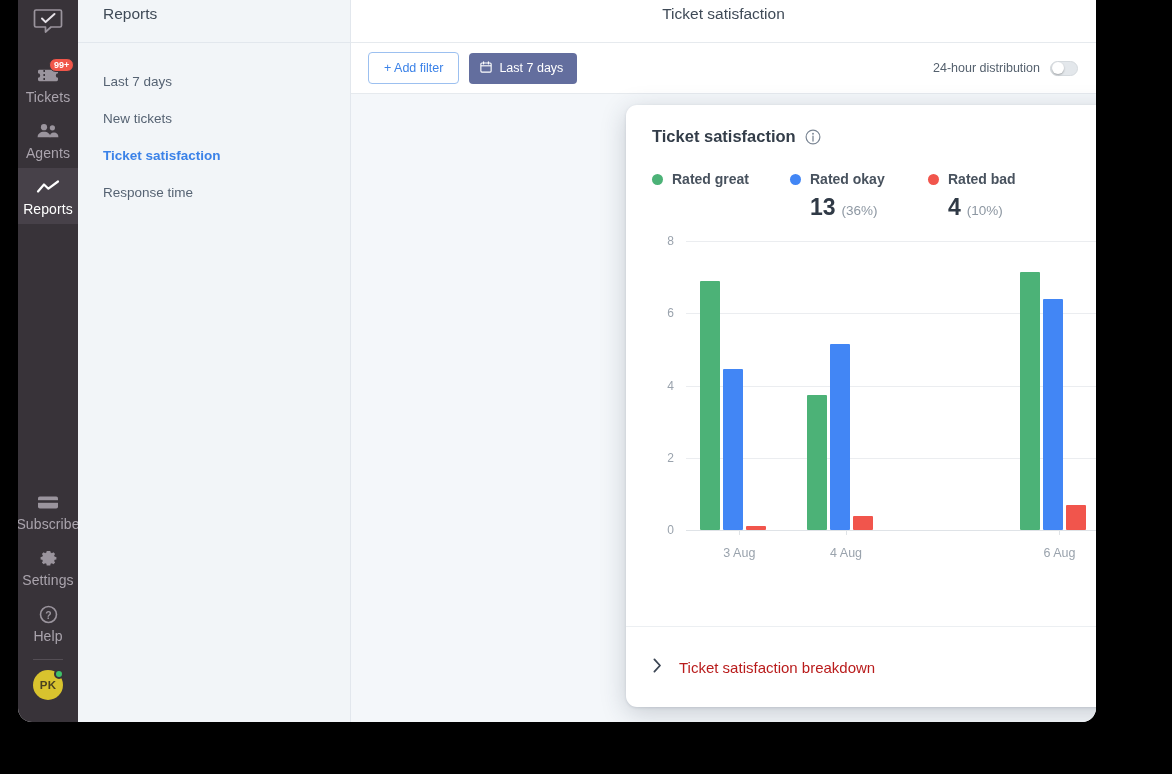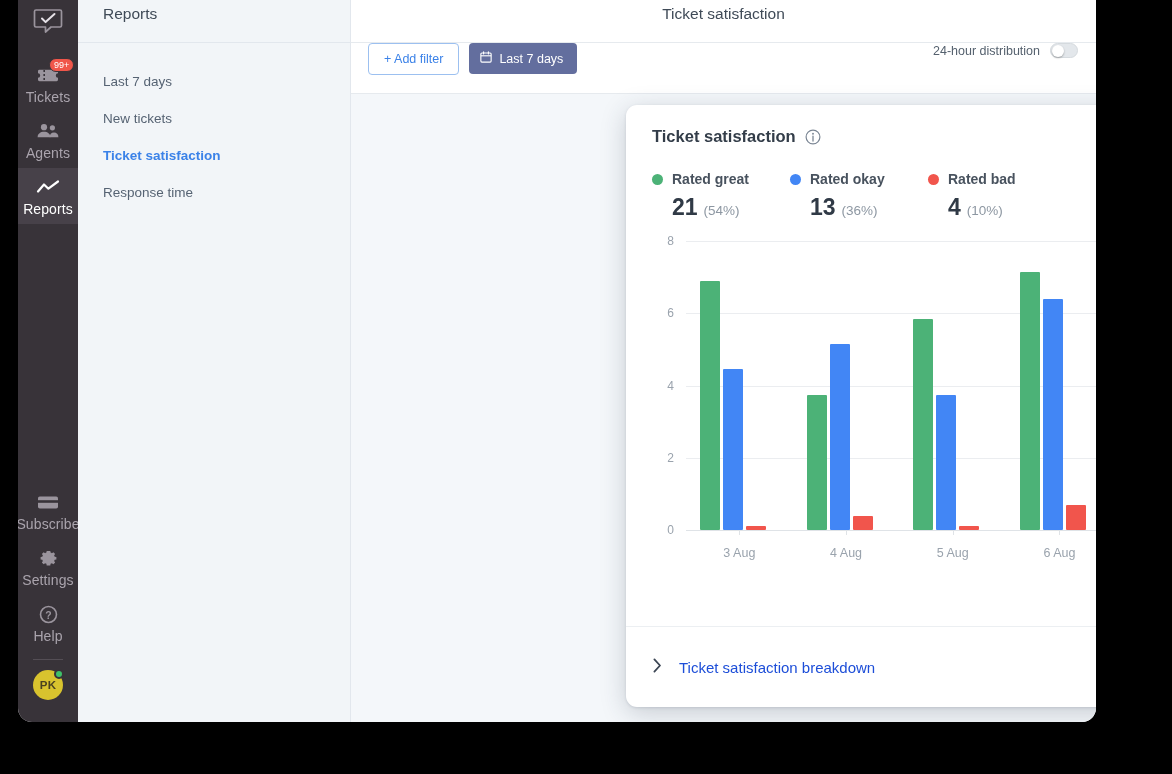--- a/index.html
+++ b/index.html
@@ -64,21 +64,21 @@
     color: #aaa4ad;
     letter-spacing: .1px;
   }
   .rail-item.active .rail-label { color: #ffffff; }
   .badge {
     position: absolute;
     left: 13px; top: -7px;
     background: #f0564a;
     color: #fff;
     font-size: 9px;
-    font-weight: normal;
+    font-weight: bold;
     border-radius: 9px;
     padding: 1.5px 4px 1.5px 4px;
     line-height: 1;
     border: 1.5px solid #383339;
   }
   .rail-spacer { flex: 1; }
   .rail-divider {
     width: 30px; height: 1px;
     background: #544e55;
     margin: 8px 0 10px;
@@ -147,21 +147,21 @@
     align-items: center;
     justify-content: center;
     border-bottom: 1px solid #e6eaee;
   }
   #main-header .t { font-size: 15.5px; color: #3f4a57; }
 
   #toolbar {
     height: 51px;
     background: #ffffff;
     display: flex;
-    align-items: flex-start;
+    align-items: center;
     padding: 0 18px 0 17px;
     border-bottom: 1px solid #e6eaee;
   }
   .btn-addfilter {
     border: 1px solid #9cc0f0;
     color: #3b82e8;
     background: #ffffff;
     font-size: 12.5px;
     border-radius: 4px;
     padding: 8px 15px;
@@ -331,21 +331,21 @@
     display: flex;
     align-items: center;
     padding: 0 25px 0 27px;
   }
   #breakdown-toggle {
     display: flex;
     align-items: center;
     gap: 17px;
     cursor: pointer;
   }
-  #breakdown-label { font-size: 15px; color: #1d4ed8; }
+  #breakdown-label { font-size: 15px; color: #b91c1c; }
 </style>
 </head>
 <body>
 
 <div id="app-window">
 
   <div id="icon-rail">
 
     <div class="rail-logo">
       <svg width="30" height="26" viewBox="0 0 30 26">
@@ -477,24 +477,20 @@
             </svg>
           </span>
         </div>
 
         <div id="legend">
           <div class="legend-col">
             <div class="legend-head">
               <span class="dot" style="background:#4cb277"></span>
               <span class="legend-name">Rated great</span>
             </div>
-            <div class="legend-value">
-              <span class="legend-num">21</span>
-              <span class="legend-pct">(54%)</span>
-            </div>
           </div>
           <div class="legend-col">
             <div class="legend-head">
               <span class="dot" style="background:#4286f5"></span>
               <span class="legend-name">Rated okay</span>
             </div>
             <div class="legend-value">
               <span class="legend-num">13</span>
               <span class="legend-pct">(36%)</span>
             </div>
@@ -534,27 +530,20 @@
                 <div class="tick" style="left: 53.3571px;"></div>
                 <div class="x-label" style="left: 53.3571px;">3 Aug</div>
               </div>
               <div class="group" style="left: 106.714px; width: 106.714px;">
                 <div class="bar" title="Rated great 4 Aug: 3.75" style="left: 14px; width: 20px; height: 135.469px; background: rgb(76, 178, 119);"></div>
                 <div class="bar" title="Rated okay 4 Aug: 5.15" style="left: 37px; width: 20px; height: 186.044px; background: rgb(66, 134, 245);"></div>
                 <div class="bar" title="Rated bad 4 Aug: 0.4" style="left: 60px; width: 20px; height: 14.45px; background: rgb(241, 85, 76);"></div>
                 <div class="tick" style="left: 53.3571px;"></div>
                 <div class="x-label" style="left: 53.3571px;">4 Aug</div>
               </div>
-              <div class="group" style="left: 213.429px; width: 106.714px;">
-                <div class="bar" title="Rated great 5 Aug: 5.85" style="left: 14px; width: 20px; height: 211.331px; background: rgb(76, 178, 119);"></div>
-                <div class="bar" title="Rated okay 5 Aug: 3.75" style="left: 37px; width: 20px; height: 135.469px; background: rgb(66, 134, 245);"></div>
-                <div class="bar" title="Rated bad 5 Aug: 0.1" style="left: 60px; width: 20px; height: 3.6125px; background: rgb(241, 85, 76);"></div>
-                <div class="tick" style="left: 53.3571px;"></div>
-                <div class="x-label" style="left: 53.3571px;">5 Aug</div>
-              </div>
               <div class="group" style="left: 320.143px; width: 106.714px;">
                 <div class="bar" title="Rated great 6 Aug: 7.15" style="left: 14px; width: 20px; height: 258.294px; background: rgb(76, 178, 119);"></div>
                 <div class="bar" title="Rated okay 6 Aug: 6.4" style="left: 37px; width: 20px; height: 231.2px; background: rgb(66, 134, 245);"></div>
                 <div class="bar" title="Rated bad 6 Aug: 0.7" style="left: 60px; width: 20px; height: 25.2875px; background: rgb(241, 85, 76);"></div>
                 <div class="tick" style="left: 53.3571px;"></div>
                 <div class="x-label" style="left: 53.3571px;">6 Aug</div>
               </div>
             </div>
         </div>
       </div>

